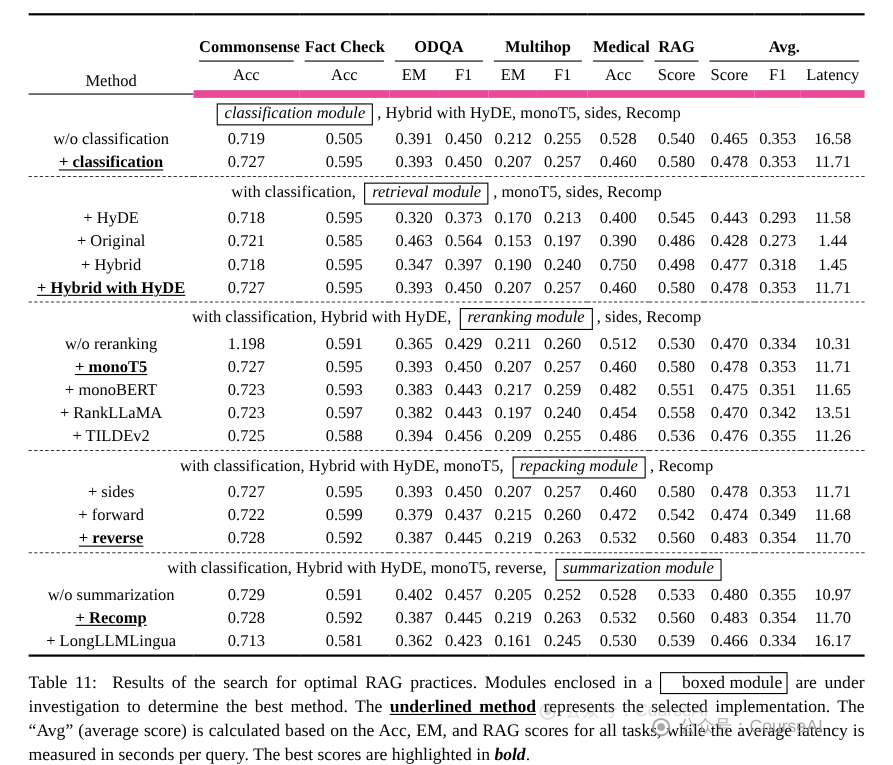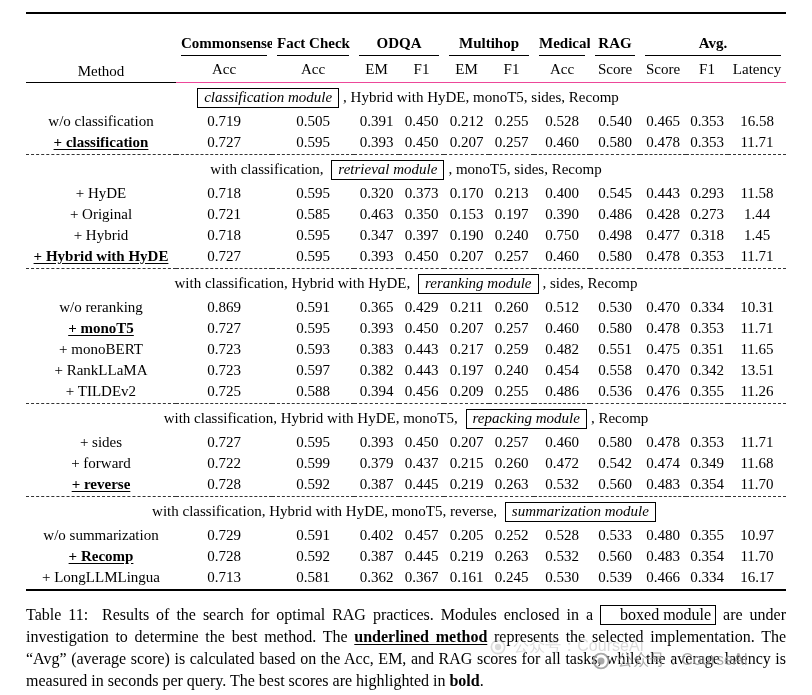--- a/index.html
+++ b/index.html
@@ -15,37 +15,37 @@
   table.results th, table.results td {
     font-size: 15px; font-weight: normal; text-align: center;
     padding: 1px 0 2px 0; line-height: 18px; white-space: nowrap; overflow: hidden;
   }
   tr.grp-row th { border-top: 2px solid #000; padding-top: 20px; vertical-align: bottom; }
   .grp-line { display: block; font-weight: bold; border-bottom: 1px solid #000; padding-bottom: 3px; margin: 0 5px; }
   th.method-h {
     text-align: left; padding-left: 12px; font-weight: bold;
     vertical-align: middle; border-bottom: 1px solid #000;
   }
-  tr.sub-row th { border-bottom: 1px solid #ec4899; padding: 2px 0 4px 0; }
+  tr.sub-row th { border-bottom: 7px solid #ec4899; padding: 2px 0 4px 0; }
 
   tr.section-config td { padding: 5px 0 3px 0; }
   .module-box {
     display: inline-block; border: 1px solid #000; font-style: italic;
     padding: 0 6px 1px 6px; margin: 0 4px; line-height: 17px;
   }
   td.method { text-align: left; padding-left: 12px; }
   td.method.selected { font-weight: bold; text-decoration: underline; text-underline-offset: 2px; }
   td.best { font-weight: bold; }
   tr.section-end td { border-bottom: 1px dashed #333; padding-bottom: 3px; }
   tr.bottom-rule td { border-bottom: 2px solid #000; padding-bottom: 3px; }
 
   .caption { width: 760px; margin: 13px 0 0 0; font-size: 16px; line-height: 22px; text-align: justify; }
   .cap-box { display: inline-block; border: 1px solid #000; padding: 0 4px 1px 19px; line-height: 17px; }
   .cap-ul { font-weight: bold; text-decoration: underline; text-underline-offset: 2px; }
-  .cap-b { font-weight: bold; }
+  .cap-b { font-weight: bold; font-style: italic; }
 
   .watermark {
     position: absolute; right: 64px; bottom: 24px;
     display: flex; align-items: center; gap: 6px;
     color: #9b9b9b; font-size: 16px;
     font-family: "Liberation Sans", "DejaVu Sans", sans-serif;
     opacity: 0.85;
   }
   .watermark.echo { right: 168px; bottom: 38px; opacity: 0.35; }
   .wm-icon { display: inline-flex; }
@@ -156,21 +156,21 @@
           <td>0.545</td>
           <td>0.443</td>
           <td>0.293</td>
           <td>11.58</td>
         </tr>
         <tr>
           <td class="method">+ Original</td>
           <td>0.721</td>
           <td>0.585</td>
           <td>0.463</td>
-          <td>0.350</td>
+          <td>0.564</td>
           <td>0.153</td>
           <td>0.197</td>
           <td>0.390</td>
           <td>0.486</td>
           <td>0.428</td>
           <td>0.273</td>
           <td class="best">1.44</td>
         </tr>
         <tr>
           <td class="method">+ Hybrid</td>
@@ -198,21 +198,21 @@
           <td class="best">0.580</td>
           <td class="best">0.478</td>
           <td class="best">0.353</td>
           <td>11.71</td>
         </tr>
         <tr class="section-config">
           <td colspan="12">with classification, Hybrid with HyDE, <span class="module-box">reranking module</span>, sides, Recomp</td>
         </tr>
         <tr>
           <td class="method">w/o reranking</td>
-          <td>0.869</td>
+          <td>1.198</td>
           <td>0.591</td>
           <td>0.365</td>
           <td>0.429</td>
           <td>0.211</td>
           <td class="best">0.260</td>
           <td class="best">0.512</td>
           <td>0.530</td>
           <td>0.470</td>
           <td>0.334</td>
           <td class="best">10.31</td>
@@ -347,21 +347,21 @@
           <td class="best">0.560</td>
           <td class="best">0.483</td>
           <td>0.354</td>
           <td>11.70</td>
         </tr>
         <tr class="bottom-rule">
           <td class="method">+ LongLLMLingua</td>
           <td>0.713</td>
           <td>0.581</td>
           <td>0.362</td>
-          <td>0.367</td>
+          <td>0.423</td>
           <td>0.161</td>
           <td>0.245</td>
           <td>0.530</td>
           <td>0.539</td>
           <td>0.466</td>
           <td>0.334</td>
           <td>16.17</td>
         </tr>
       </tbody>
   </table>

